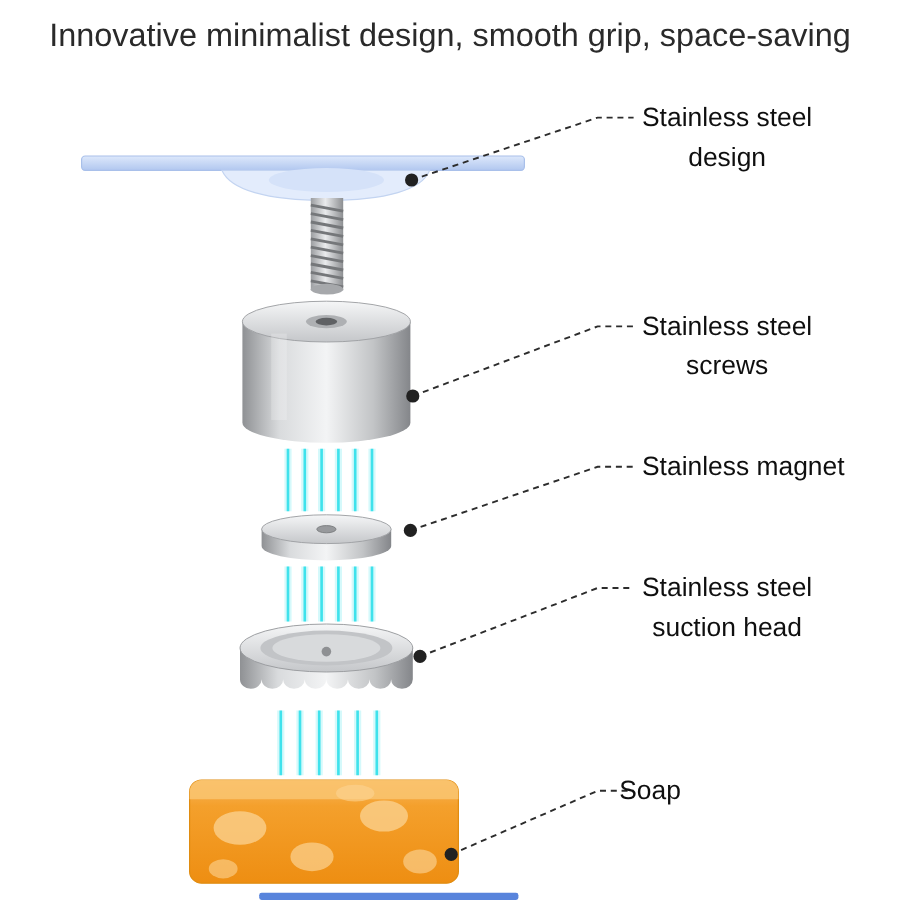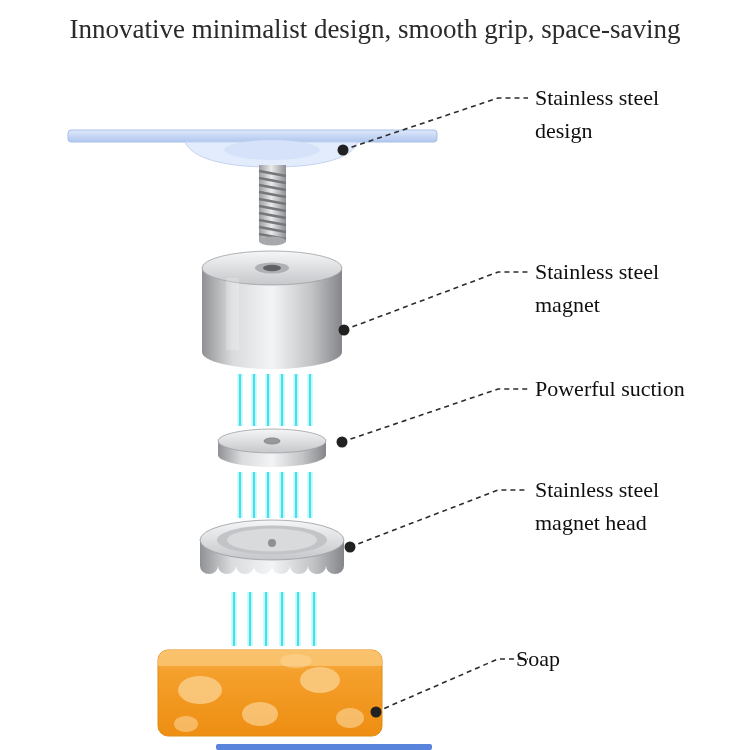--- a/index.html
+++ b/index.html
@@ -1,36 +1,36 @@
 <!DOCTYPE html>
 <html><head>
 <meta charset="utf-8">
 <style>
   html,body{margin:0;padding:0;background:#ffffff;}
   #stage{
     position:relative;
     width:750px;height:750px;
     background:#ffffff;
     overflow:hidden;
-    font-family:Liberation Serif, serif;
+    font-family:Liberation Sans, sans-serif;
   }
   #diagram-svg{position:absolute;left:0;top:0;}
   .page-title{
     position:absolute;
     left:0;top:14px;width:750px;
     text-align:center;
     font-size:27px;
     color:#2a2a2a;
     white-space:nowrap;
   }
   .ann{
     position:absolute;
     display:flex;
     flex-direction:column;
-    align-items:flex-start;
+    align-items:center;
     gap:9px;
     font-size:22px;
     line-height:24px;
     color:#0f0f0f;
     white-space:nowrap;
   }
   .ann-line:empty{display:none}
 </style>
 </head>
 <body>
@@ -149,31 +149,31 @@
 
   <div class="page-title">Innovative minimalist design, smooth grip, space-saving</div>
 
   <div class="ann" style="left:535px;top:86px">
     <span class="ann-line">Stainless steel</span>
     <span class="ann-line">design</span>
   </div>
 
   <div class="ann" style="left:535px;top:260px">
     <span class="ann-line">Stainless steel</span>
-    <span class="ann-line">magnet</span>
+    <span class="ann-line">screws</span>
   </div>
 
   <div class="ann" style="left:535px;top:377px">
-    <span class="ann-line">Powerful suction</span>
+    <span class="ann-line">Stainless magnet</span>
 
   </div>
 
   <div class="ann" style="left:535px;top:478px">
     <span class="ann-line">Stainless steel</span>
-    <span class="ann-line">magnet head</span>
+    <span class="ann-line">suction head</span>
   </div>
 
   <div class="ann" style="left:516px;top:647px">
     <span class="ann-line">Soap</span>
 
   </div>
 
 </div>
 
 </body></html>

